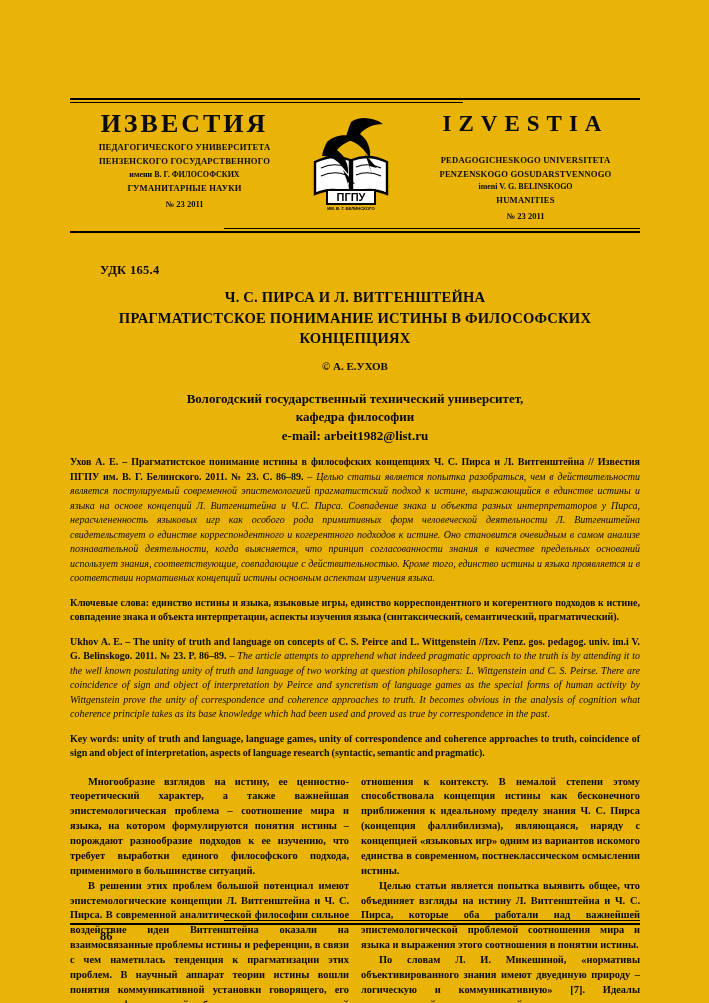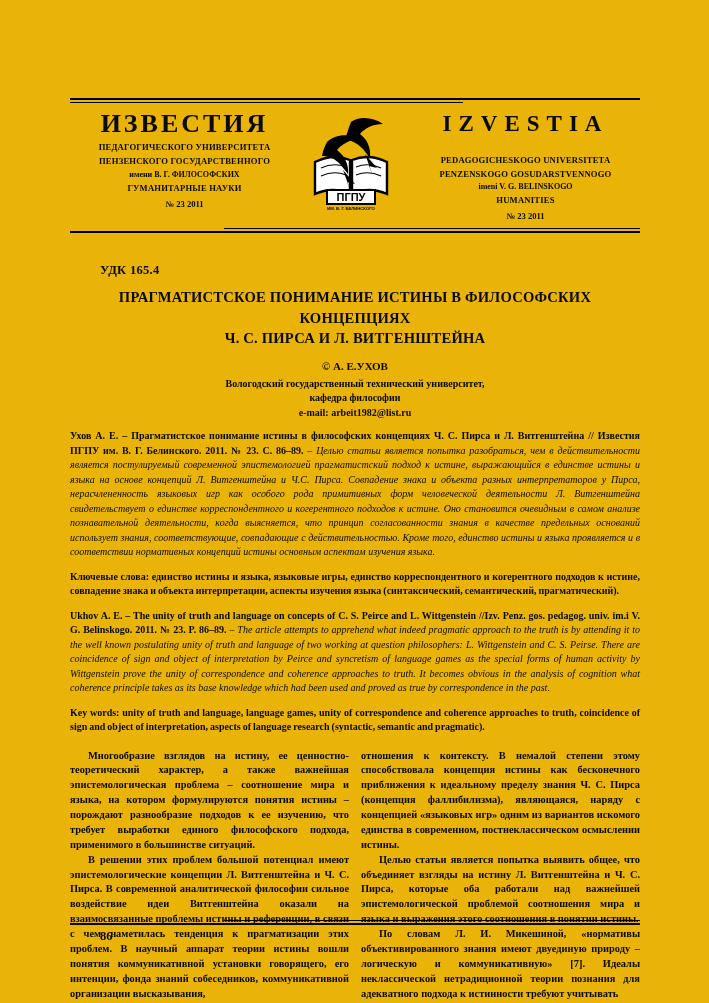--- a/index.html
+++ b/index.html
@@ -29,21 +29,21 @@
   .hdr-title-en{font-size:23px;letter-spacing:7px;line-height:1.2;margin-bottom:16px;}
   .hdr-line{font-size:8.6px;line-height:1.62;letter-spacing:0.2px;}
   .hdr-line-sm{font-size:8px;line-height:1.62;}
   .hdr-issue{font-size:8.6px;margin-top:3px;}
   .logo-wrap{display:flex;justify-content:flex-start;padding-top:6px;}
 
   
   .udc{margin:30px 0 0 30px;font-weight:bold;font-size:12.5px;letter-spacing:0.3px;}
   .title{margin-top:9px;text-align:center;font-weight:bold;font-size:14.6px;line-height:1.4;letter-spacing:0.2px;}
   .author{margin-top:11px;text-align:center;font-weight:bold;font-size:11px;}
-  .affil{margin-top:5px;text-align:center;font-weight:bold;font-size:10px;line-height:1.45;}
+  .affil{margin-top:18px;text-align:center;font-weight:bold;font-size:13px;line-height:1.45;}
 
   
   .abstract{margin-top:9px;font-size:10px;line-height:1.45;text-align:justify;}
   .abstract .head{font-weight:bold;}
   .abstract .body{font-style:italic;}
   .kw{margin-top:7px;font-weight:bold;font-size:10px;line-height:1.45;text-align:justify;word-spacing:-0.5px;}
   .abstract-en{}
 
   
   .cols{margin-top:14px;display:flex;gap:12px;font-weight:bold;font-size:10.4px;line-height:1.43;text-align:justify;align-items:center;}
@@ -107,22 +107,22 @@
     </div>
 
     <div class="rule-mid">
       <div class="sub"></div>
       <div class="main"></div>
     </div>
 
     <div class="udc">УДК 165.4</div>
 
     <div class="title">
+      <div>Ч. С. ПИРСА И Л. ВИТГЕНШТЕЙНА</div>
       <div>ПРАГМАТИСТСКОЕ ПОНИМАНИЕ ИСТИНЫ В ФИЛОСОФСКИХ КОНЦЕПЦИЯХ</div>
-      <div>Ч. С. ПИРСА И Л. ВИТГЕНШТЕЙНА</div>
     </div>
 
     <div class="author">© А. Е.УХОВ</div>
 
     <div class="affil">
       <div>Вологодский государственный технический университет,</div>
       <div>кафедра философии</div>
       <div>e-mail: arbeit1982@list.ru</div>
     </div>
 

